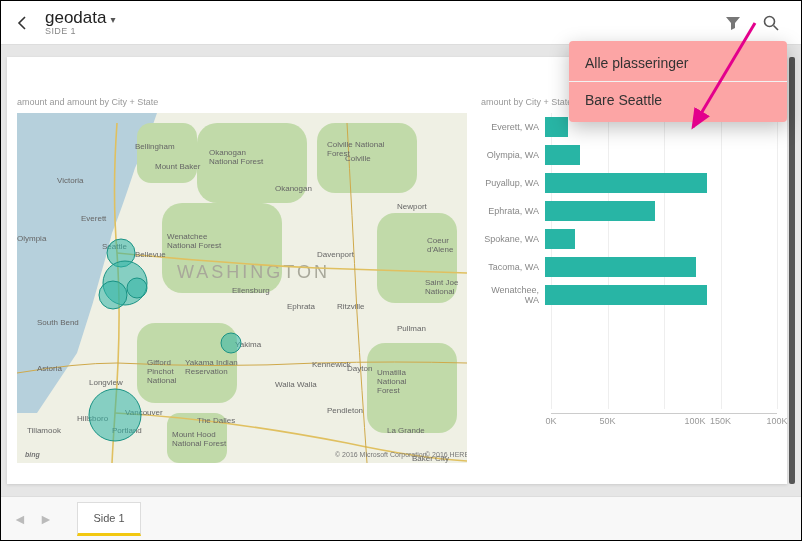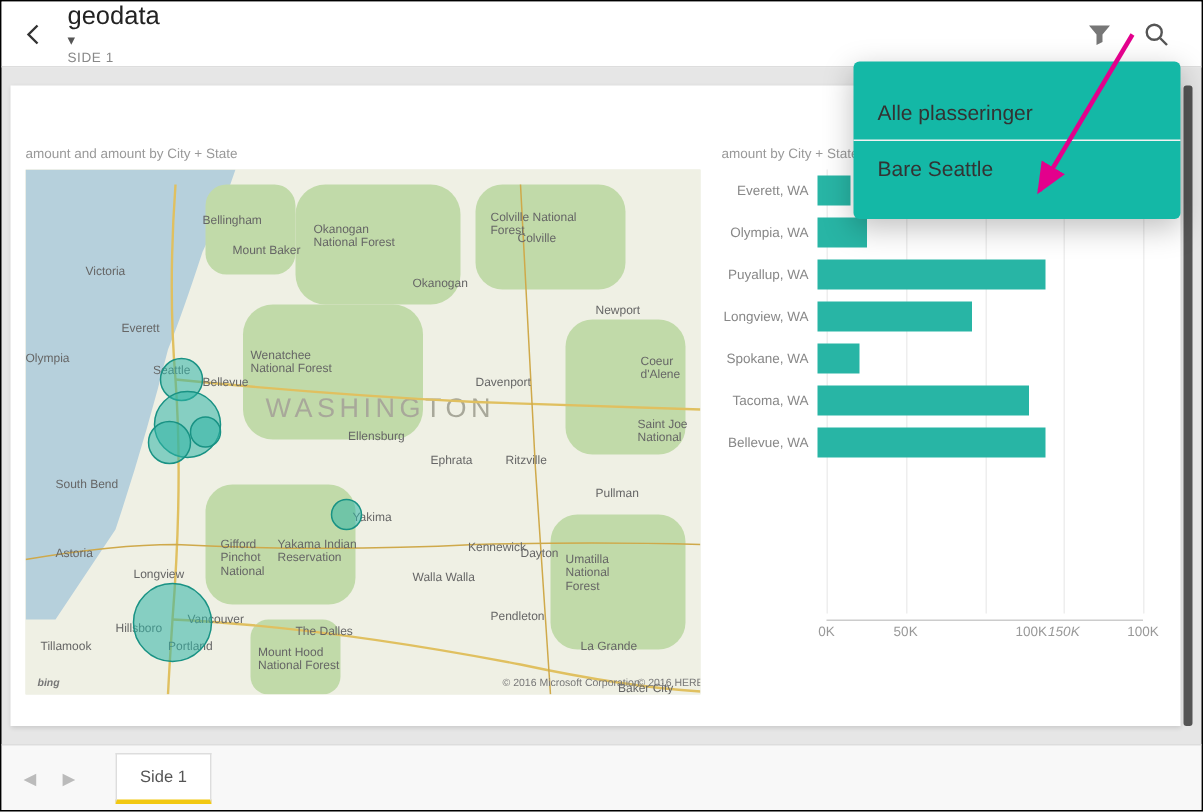--- a/index.html
+++ b/index.html
@@ -21,21 +21,21 @@
     border-bottom: 1px solid #ddd;
     position: relative;
   }
   .back-btn {
     width: 32px; height: 32px;
     display: flex; align-items: center; justify-content: center;
     cursor: pointer;
     color: #333;
   }
   .title-block { margin-left: 6px; display: flex; flex-direction: column; line-height: 1.05;}
-  .title-row { display: flex; align-items: baseline; gap: 4px; flex-direction: column;}
+  .title-row { display: flex; align-items: baseline; gap: 4px;}
   .title { font-size: 17px; font-weight: 400; color: #222;}
   .title-caret { font-size: 10px; color: #555; }
   .subtitle { font-size: 9px; color: #888; letter-spacing: 0.4px; }
   .topbar-right {
     margin-left: auto;
     display: flex;
     align-items: center;
     gap: 6px;
     padding-right: 8px;
   }
@@ -75,42 +75,42 @@
   .map-pane {
     position: absolute;
     left: 0; top: 46px;
     width: 450px; height: 350px;
     overflow: hidden;
     background: #e8ead8;
   }
   .map-svg { width: 100%; height: 100%; display: block; }
   .bar-pane {
     position: absolute;
-    left: 464px; top: 46px; right: 15px; height: 318px;
+    left: 464px; top: 46px; right: 0; height: 318px;
   }
   .bar-row { display: flex; align-items: center; height: 28px; position: relative;}
   .bar-label { width: 64px; font-size: 9px; color: #888; text-align: right; padding-right: 6px;}
   .bar-track { flex: 1; position: relative; height: 100%; }
   .bar { position: absolute; left: 0; top: 4px; bottom: 4px; background: #28b5a5; }
   .grid-line { position: absolute; top: 0; bottom: 0; width: 1px; background: #eee; }
   .x-axis {
     position: absolute; left: 70px; right: 0; bottom: 0; height: 18px;
     display: flex; justify-content: space-between; font-size: 9px; color: #999;
     border-top: 1px solid #ccc;
   }
   .x-tick { transform: translateX(-50%); position: absolute; top: 2px;}
   .dropdown {
     position: absolute;
     top: 40px; right: 14px;
     width: 218px;
-    background: #14b8a6;
+    background: #fca5a5;
     border-radius: 4px;
     box-shadow: 0 6px 20px rgba(0,0,0,.25);
     z-index: 50;
-    padding: 16px 0;
+    padding: 4px 0;
   }
   .dd-item {
     padding: 10px 16px;
     font-size: 14px;
     color: #333;
     display: flex;
     align-items: center;
     justify-content: space-between;
     cursor: pointer;
     border-bottom: 1px solid #f2f2f2;
@@ -325,49 +325,49 @@
               <div class="bar" style="width: 15%;"></div>
             </div>
           </div>
           <div class="bar-row">
             <div class="bar-label">Puyallup, WA</div>
             <div class="bar-track">
               <div class="bar" style="width: 70%;"></div>
             </div>
           </div>
           <div class="bar-row">
-            <div class="bar-label">Longview, WA</div>
+            <div class="bar-label">Ephrata, WA</div>
             <div class="bar-track">
               <div class="bar" style="width: 47.5%;"></div>
             </div>
           </div>
           <div class="bar-row">
             <div class="bar-label">Spokane, WA</div>
             <div class="bar-track">
               <div class="bar" style="width: 13%;"></div>
             </div>
           </div>
           <div class="bar-row">
             <div class="bar-label">Tacoma, WA</div>
             <div class="bar-track">
               <div class="bar" style="width: 65%;"></div>
             </div>
           </div>
           <div class="bar-row">
-            <div class="bar-label">Bellevue, WA</div>
+            <div class="bar-label">Wenatchee, WA</div>
             <div class="bar-track">
               <div class="bar" style="width: 70%;"></div>
             </div>
           </div>
         </div>
       <div class="x-axis" id="x-axis">
           <div class="x-tick" style="left: 0%;">0K</div>
           <div class="x-tick" style="left: 25%;">50K</div>
           <div class="x-tick" style="left: 50%; margin-left: 31px;">100K</div>
-          <div class="x-tick" style="left: 75%; font-style: italic;">150K</div>
+          <div class="x-tick" style="left: 75%;">150K</div>
           <div class="x-tick" style="left: 100%;">100K</div>
         </div>
     </div>
   </div>
 </div>
 
 <div class="right-scroll"></div>
 
 <div class="bottom-bar">
   <div class="nav-arrow">◄</div>

